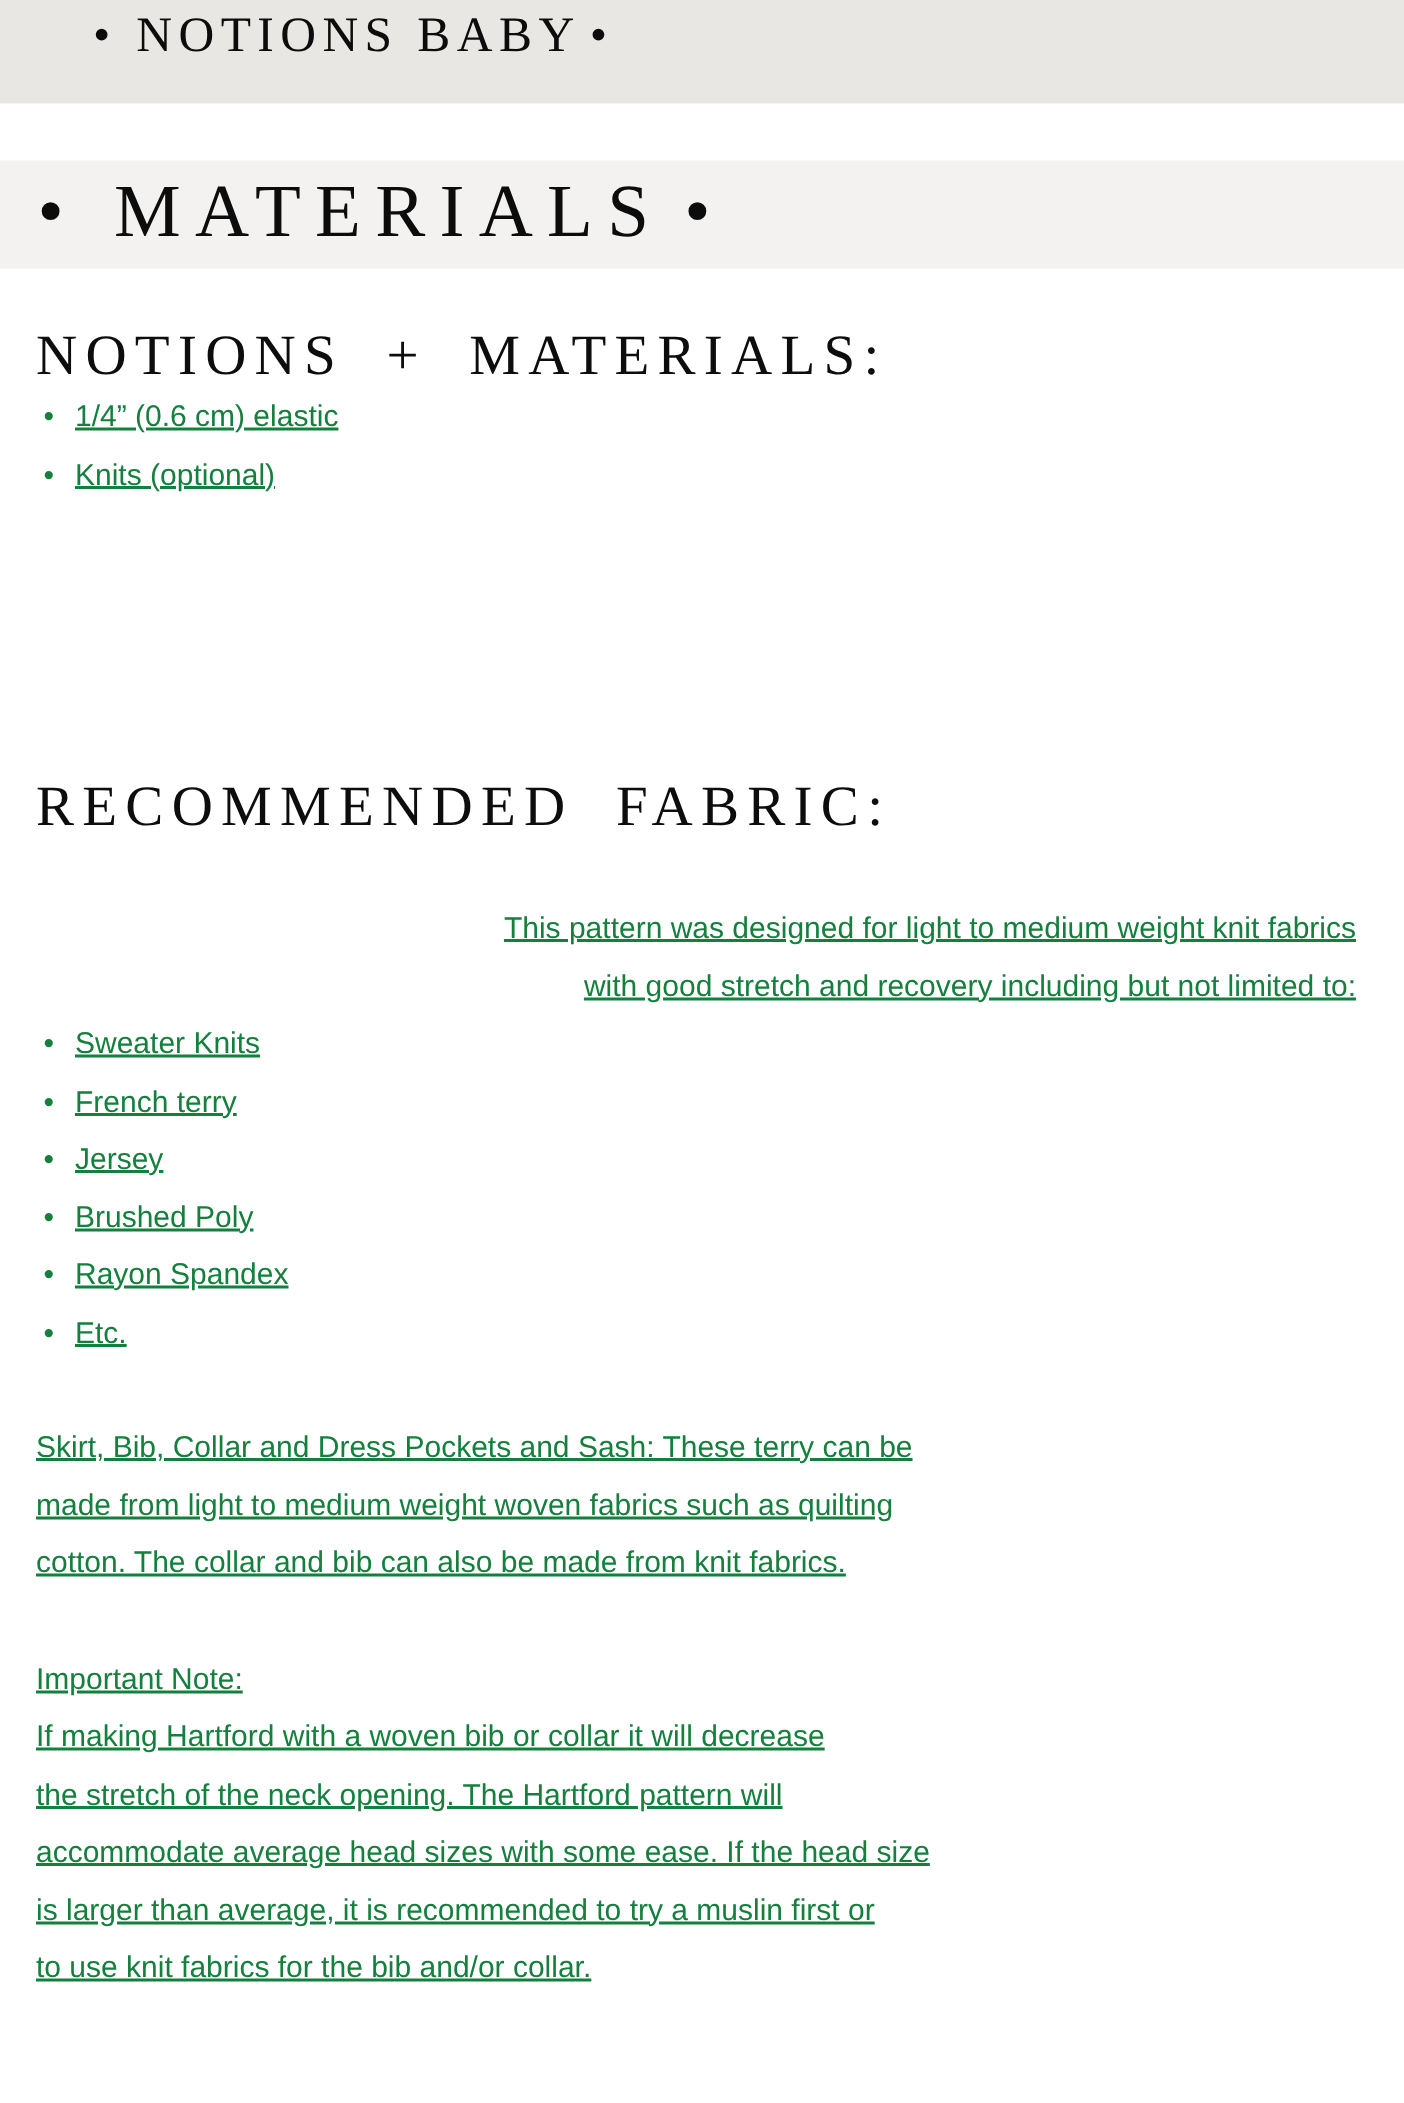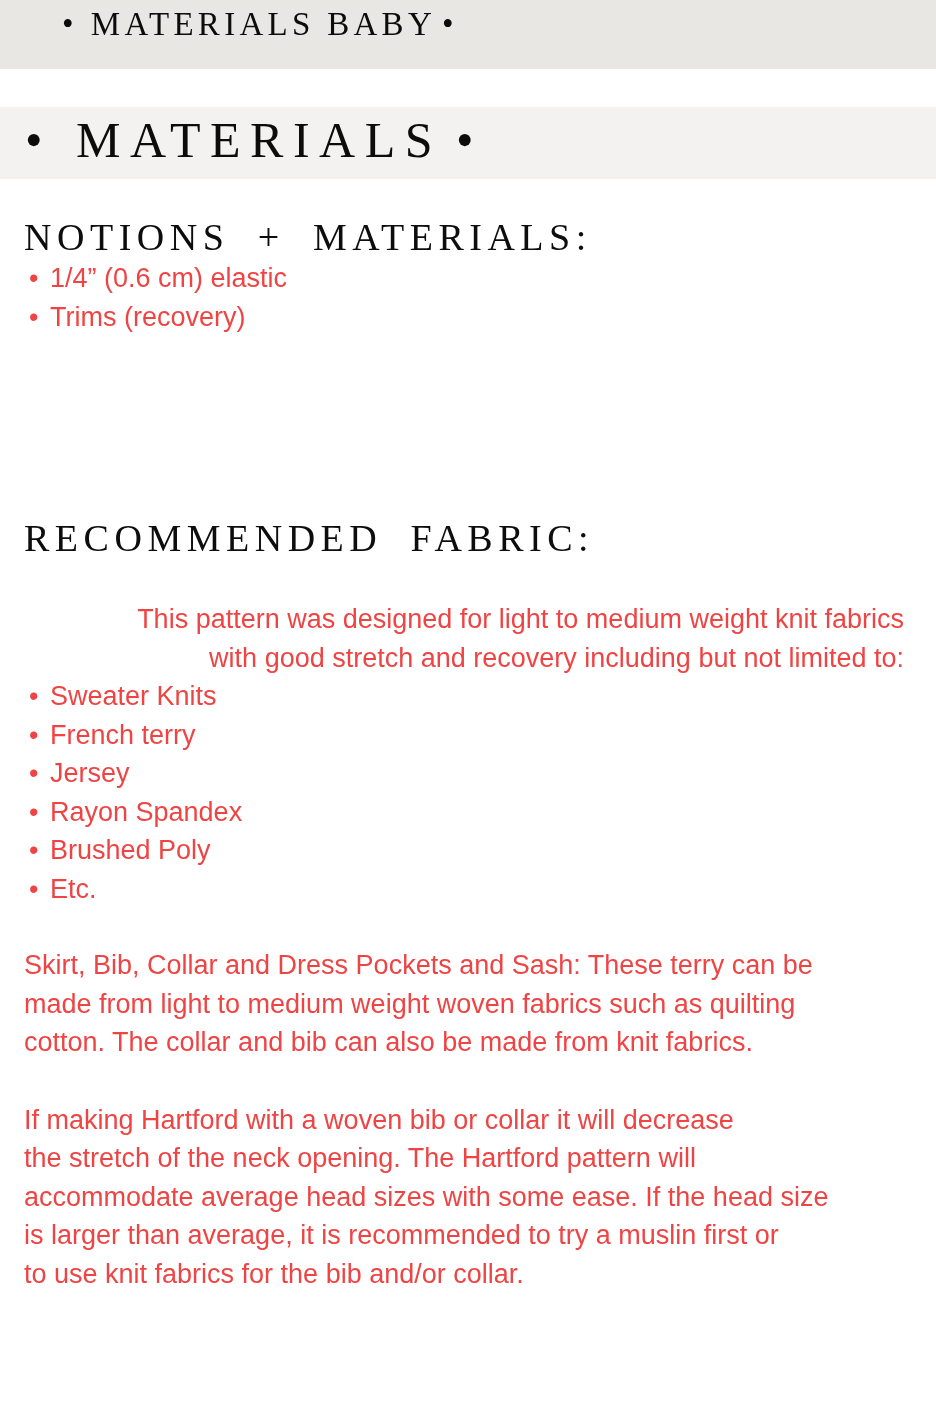--- a/index.html
+++ b/index.html
@@ -52,23 +52,24 @@
     font-size: 38px;
     line-height: 44px;
     letter-spacing: 0.145em;
     word-spacing: 0.35em;
     color: #0d0d0d;
     margin: 0;
   }
   .notions-heading { margin-top: 36px; }
   .fabric-heading  { margin-top: 180px; }
   .body-text {
-    font-size: 27px;
+    font-size: 20px;
     line-height: 38.5px;
-    color: #ef4444;
+    color: #15803d;
+    text-decoration: underline;
   }
   ul.plain {
     list-style: none;
     margin: 0;
     padding: 0;
   }
   ul.plain li {
     position: relative;
     padding-left: 26px;
   }
@@ -82,58 +83,59 @@
   .intro-para   { margin: 40px 0 0 0; white-space: pre-line; text-align: right; }
   .woven-para   { margin: 38px 0 0 0; white-space: pre-line; }
   .important-para { margin: 39px 0 0 0; }
   .important-para .block { display: block; white-space: pre-line; }
 </style>
 </head>
 <body>
 
 <header class="bar bar-masthead">
   <span class="dot">•</span>
-  <span>MATERIALS BABY</span>
+  <span>NOTIONS BABY</span>
   <span class="dot dot-right">•</span>
 </header>
 
 <section class="bar bar-title">
   <span class="dot">•</span>
   <span>MATERIALS</span>
   <span class="dot dot-right">•</span>
 </section>
 
 <main>
 
   <h2 class="notions-heading">NOTIONS + MATERIALS:</h2>
 
   <ul class="plain body-text notions-list">
     <li>1/4” (0.6 cm) elastic</li>
-    <li>Trims (recovery)</li>
+    <li>Knits (optional)</li>
   </ul>
 
   <h2 class="fabric-heading">RECOMMENDED FABRIC:</h2>
 
   <p class="body-text intro-para">This pattern was designed for light to medium weight knit fabrics
 with good stretch and recovery including but not limited to:</p>
 
   <ul class="plain body-text fabric-list">
     <li>Sweater Knits</li>
     <li>French terry</li>
     <li>Jersey</li>
+    <li>Brushed Poly</li>
     <li>Rayon Spandex</li>
-    <li>Brushed Poly</li>
     <li>Etc.</li>
   </ul>
 
   <p class="body-text woven-para">Skirt, Bib, Collar and Dress Pockets and Sash: These terry can be
 made from light to medium weight woven fabrics such as quilting
 cotton. The collar and bib can also be made from knit fabrics.</p>
 
   <p class="body-text important-para">
+    <span class="block">Important Note:</span>
     <span class="block">If making Hartford with a woven bib or collar it will decrease
 the stretch of the neck opening. The Hartford pattern will
 accommodate average head sizes with some ease. If the head size
 is larger than average, it is recommended to try a muslin first or
 to use knit fabrics for the bib and/or collar.</span>
   </p>
 
 </main>
 
 </body></html>

